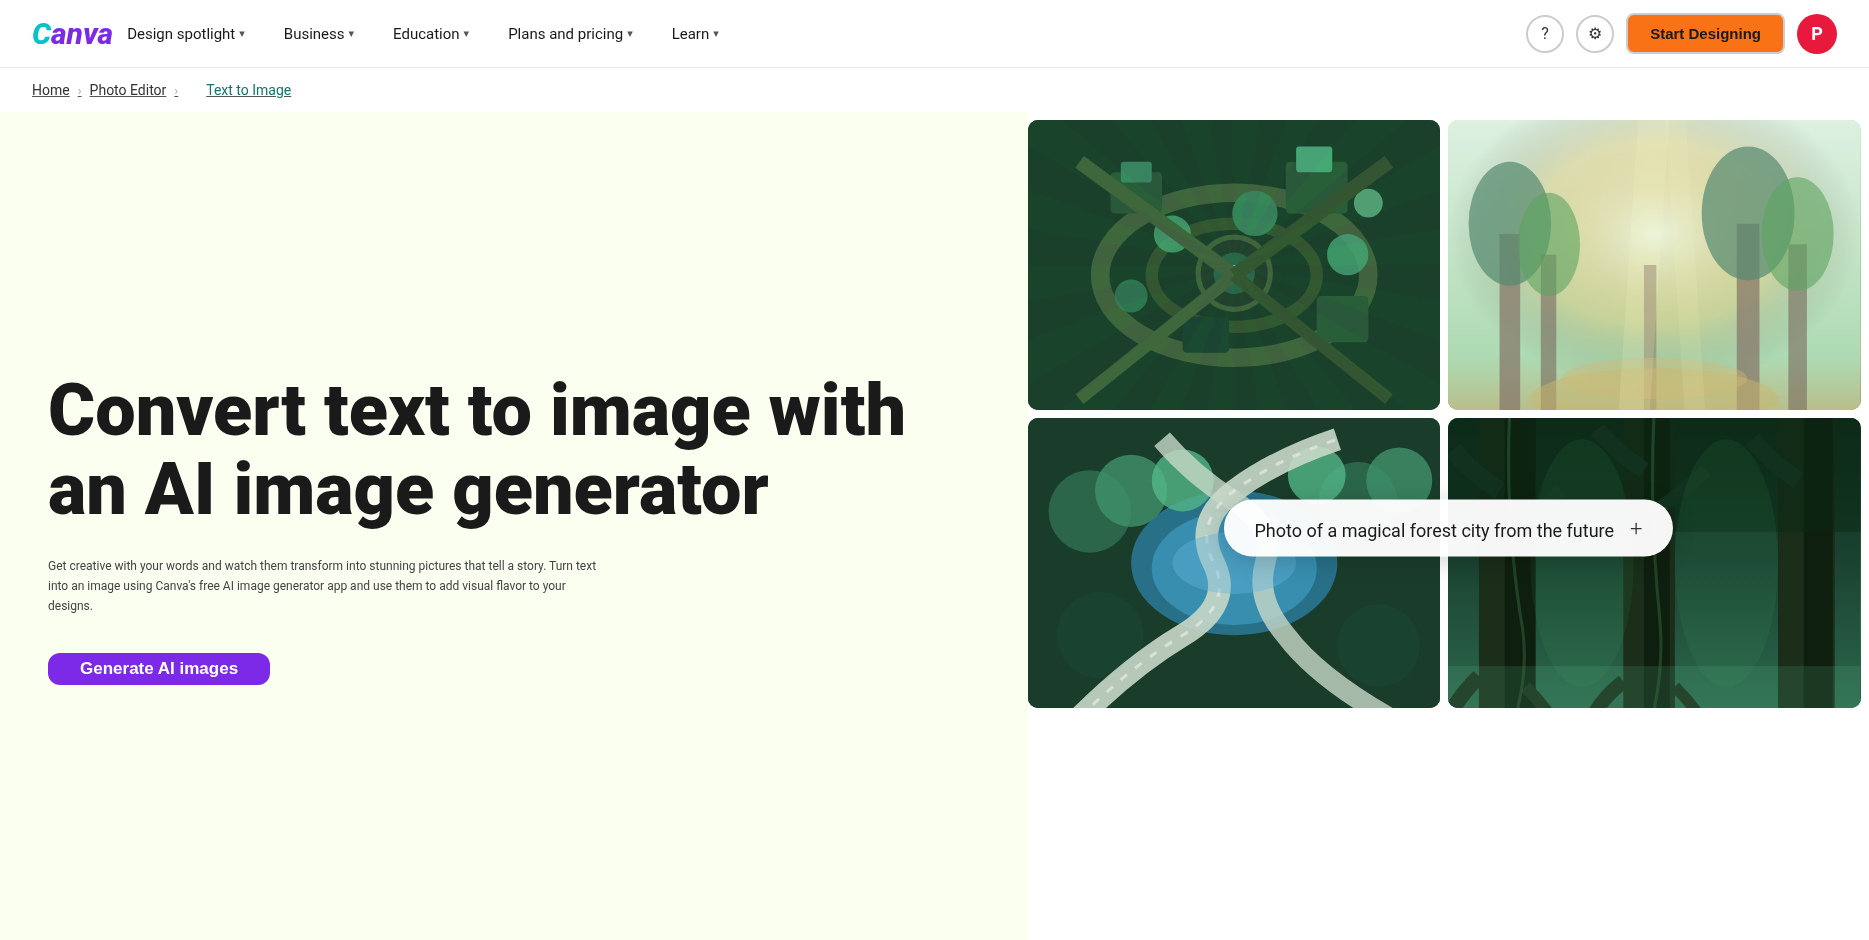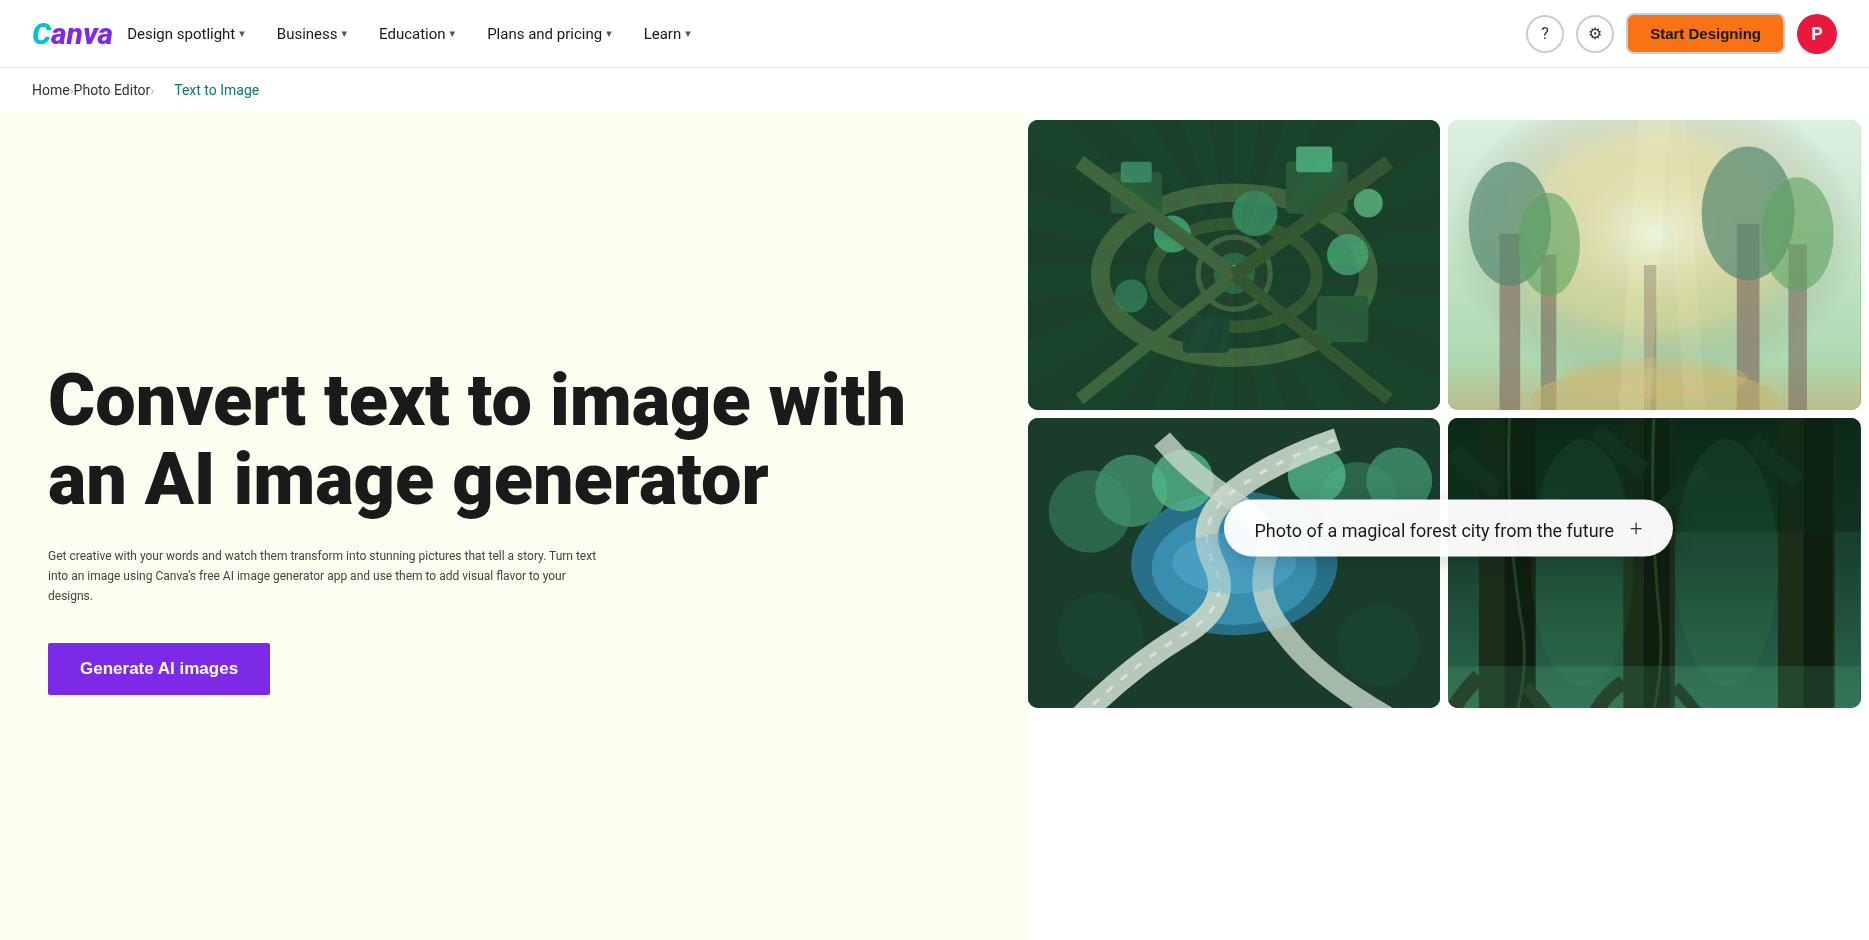--- a/index.html
+++ b/index.html
@@ -6,21 +6,21 @@
     body { font-family: -apple-system, BlinkMacSystemFont, 'Segoe UI', Roboto, sans-serif; background: #fff; overflow-x: hidden; }
 
     
     .navbar {
       display: flex; align-items: center;
       padding: 0 32px; height: 68px;
       border-bottom: 1px solid #e8e8e8;
       position: relative; z-index: 10;
       background: #fff;
     }
-    .nav-links { display: flex; align-items: center; gap: 4px; flex: 1; }
+    .nav-links { display: flex; align-items: center; gap: 11px; flex: 1; }
     .nav-link {
       display: flex; align-items: center; gap: 4px;
       padding: 8px 14px; border-radius: 6px;
       font-size: 15px; color: #1a1a1a; cursor: pointer;
       white-space: nowrap;
     }
     .chevron { font-size: 11px; color: #555; }
     .nav-actions { display: flex; align-items: center; gap: 12px; }
     .nav-icon-btn {
       width: 38px; height: 38px; border-radius: 50%;
@@ -34,22 +34,22 @@
       cursor: pointer;
     }
     .nav-avatar {
       width: 40px; height: 40px; border-radius: 50%;
       background: #e8193c; display: flex; align-items: center; justify-content: center;
       color: #fff; font-weight: 700; font-size: 18px; cursor: pointer;
     }
 
     
     .breadcrumb {
-      display: flex; align-items: center; 
-      padding: 14px 32px; font-size: 14px; color: #555;
+      display: flex; align-items: center; gap: 8px;
+      padding: 14px 32px; font-size: 14px; color: #555; text-decoration: underline;
     }
     .breadcrumb-item { color: #333; cursor: pointer; }
     .breadcrumb-sep { color: #aaa; font-size: 13px; }
     .breadcrumb-current { color: #0f766e; margin-left: 20px; }
 
     
     .main-container {
       display: flex; min-height: calc(100vh - 108px);
       background: #fafff0;
     }
@@ -62,23 +62,23 @@
     }
     .hero-title {
       font-size: 72px; font-weight: 900; line-height: 1.1;
       color: #1a1a1a; margin-bottom: 28px;
     }
     .hero-desc {
       font-size: 12px; line-height: 1.65; color: #444;
       max-width: 560px; margin-bottom: 36px;
     }
     .hero-btn {
-      display: inline-block; padding: 16px 32px;
+      display: inline-block; padding: 6px 32px;
       background: #7d2ae8; color: #fff;
-      font-size: 17px; font-weight: 700; border-radius: 2px;
+      font-size: 17px; font-weight: 700; border-radius: 12px;
       cursor: pointer; border: none; width: fit-content;
     }
 
     
     .hero-right {
       flex: 0 0 45%; position: relative; overflow: hidden;
       display: grid; grid-template-columns: 1fr 1fr; grid-template-rows: 1fr 1fr;
       gap: 8px; padding: 8px 8px 0 8px;
       background: #fff;
     }

